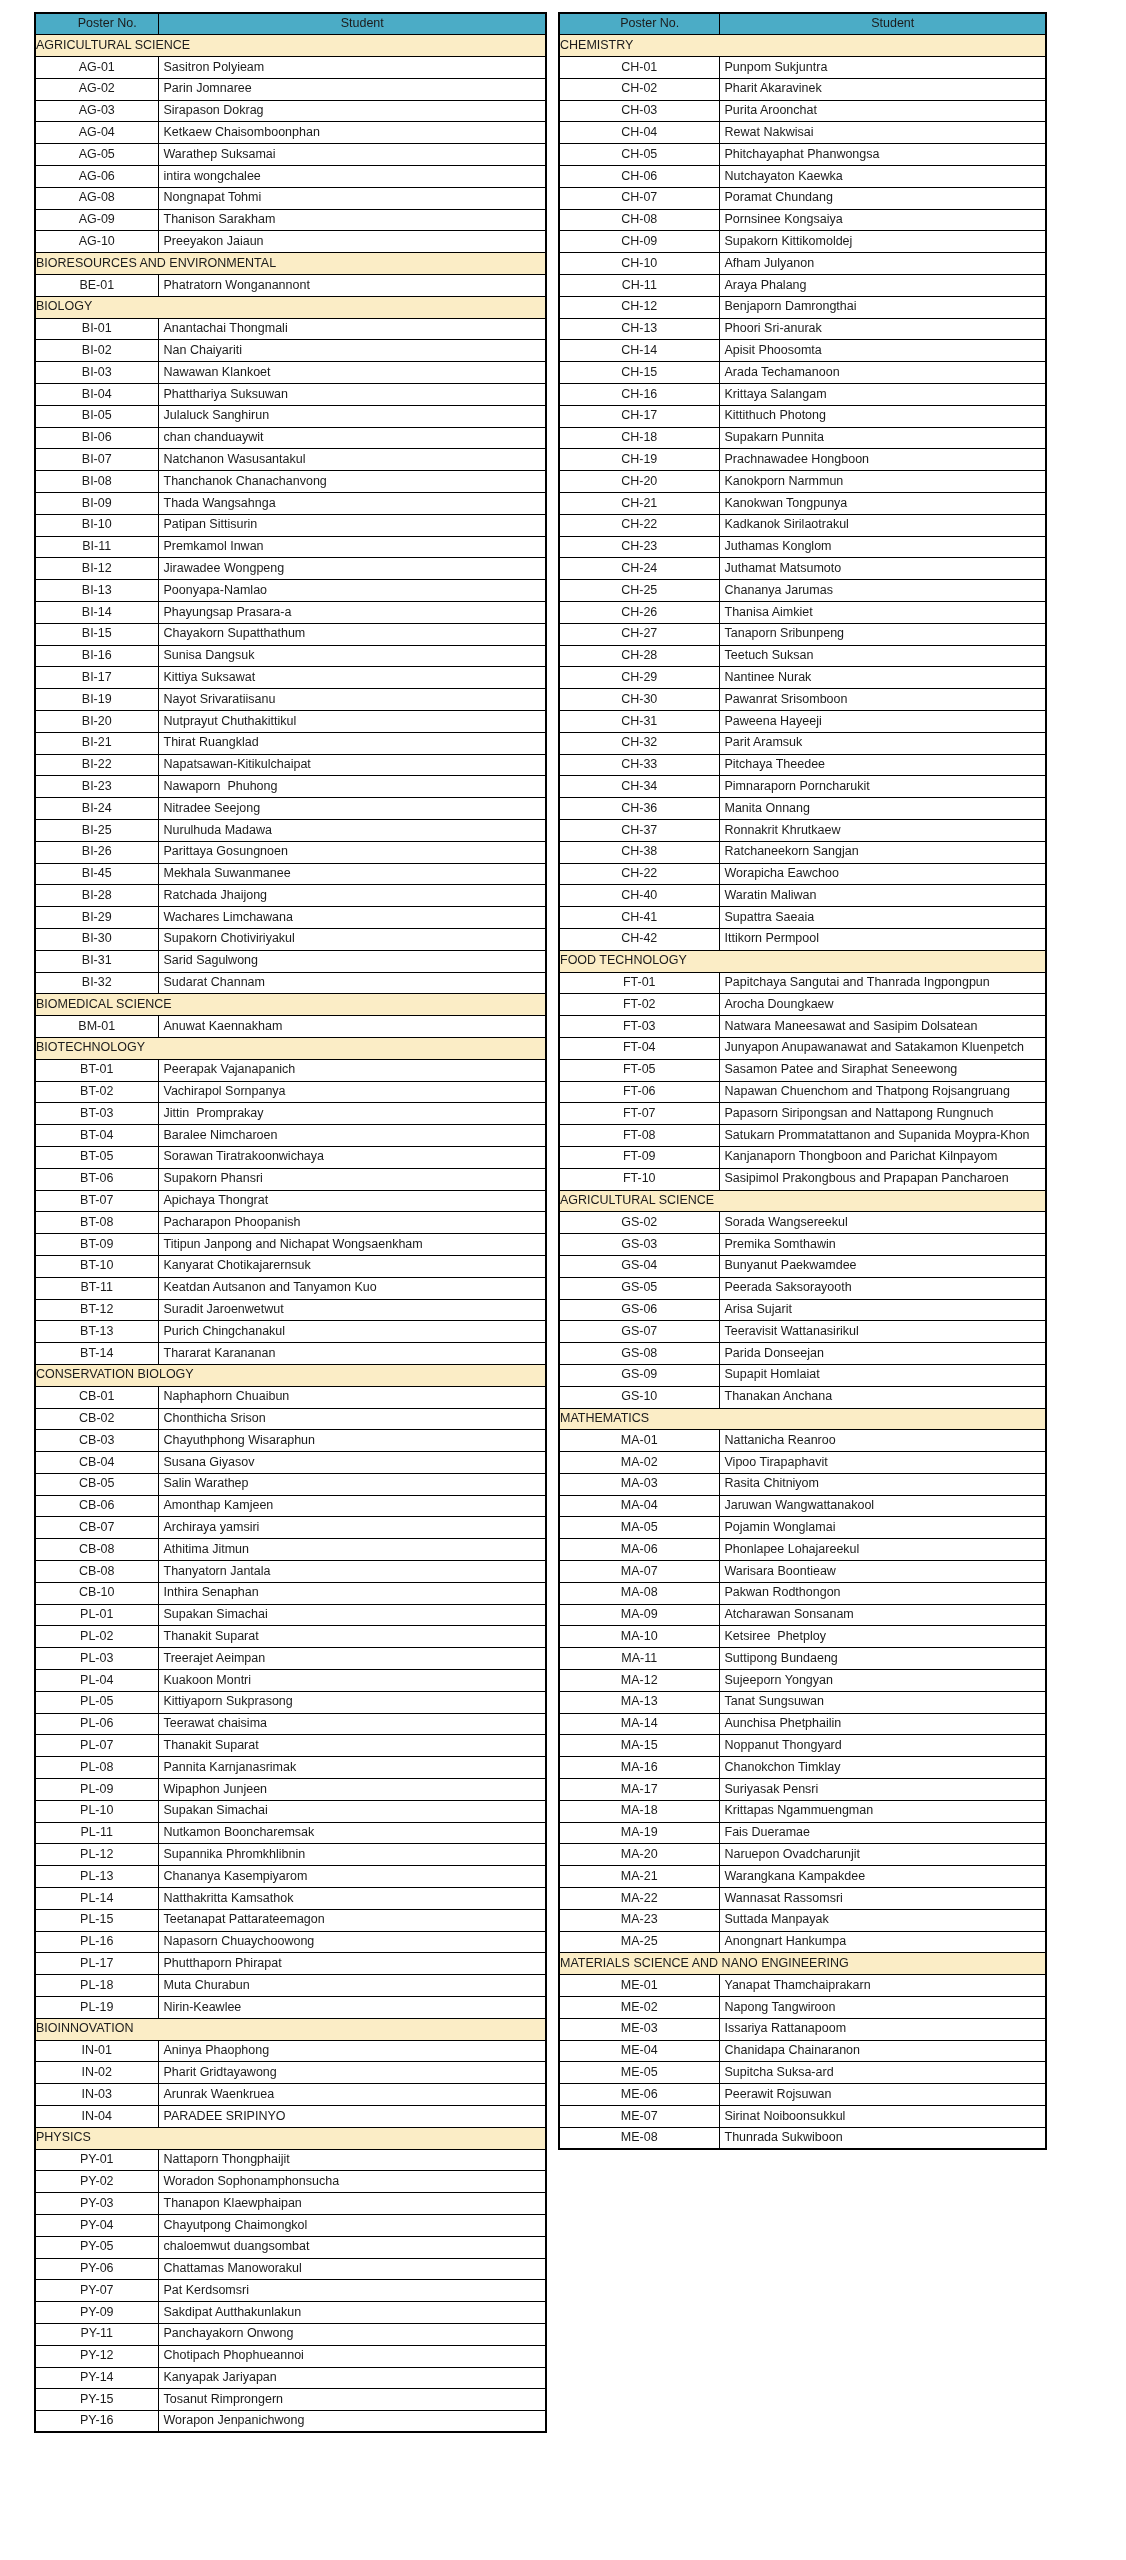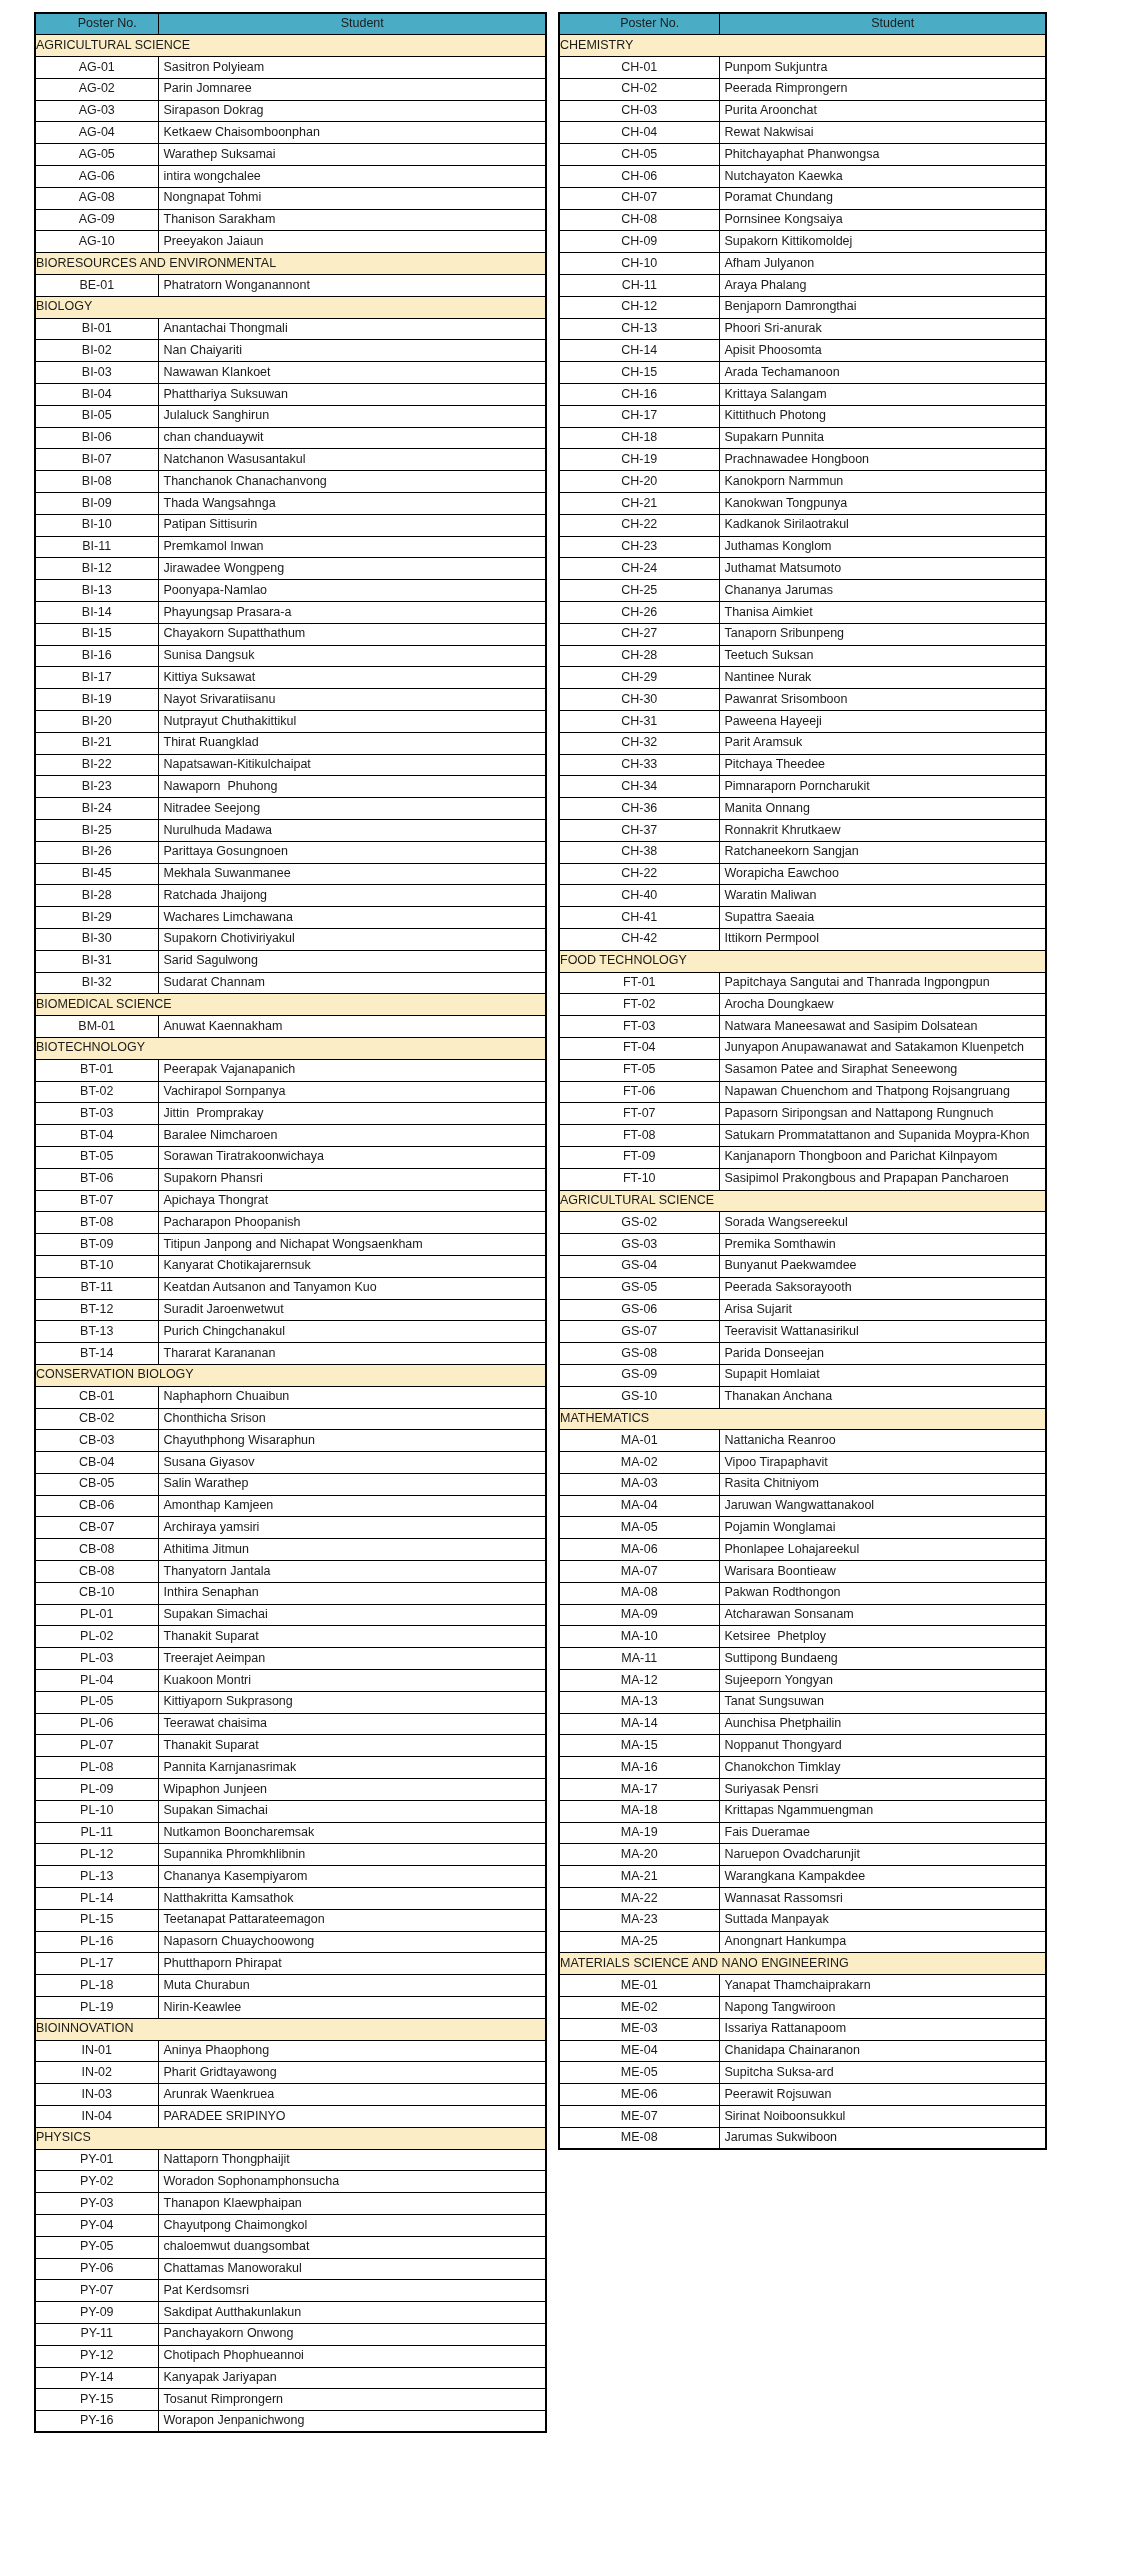--- a/index.html
+++ b/index.html
@@ -515,21 +515,21 @@
   <tbody>
       <tr class="category-row">
         <td colspan="2">CHEMISTRY</td>
       </tr>
       <tr>
         <td class="poster-cell">CH-01</td>
         <td class="student-cell">Punpom Sukjuntra</td>
       </tr>
       <tr>
         <td class="poster-cell">CH-02</td>
-        <td class="student-cell">Peerada Rimprongern</td>
+        <td class="student-cell">Pharit Akaravinek</td>
       </tr>
       <tr>
         <td class="poster-cell">CH-03</td>
         <td class="student-cell">Purita Aroonchat</td>
       </tr>
       <tr>
         <td class="poster-cell">CH-04</td>
         <td class="student-cell">Rewat Nakwisai</td>
       </tr>
       <tr>
@@ -887,16 +887,16 @@
       <tr>
         <td class="poster-cell">ME-06</td>
         <td class="student-cell">Peerawit Rojsuwan</td>
       </tr>
       <tr>
         <td class="poster-cell">ME-07</td>
         <td class="student-cell">Sirinat Noiboonsukkul</td>
       </tr>
       <tr>
         <td class="poster-cell">ME-08</td>
-        <td class="student-cell">Jarumas Sukwiboon</td>
+        <td class="student-cell">Thunrada Sukwiboon</td>
       </tr>
     </tbody>
 </table>
 
 </body></html>

